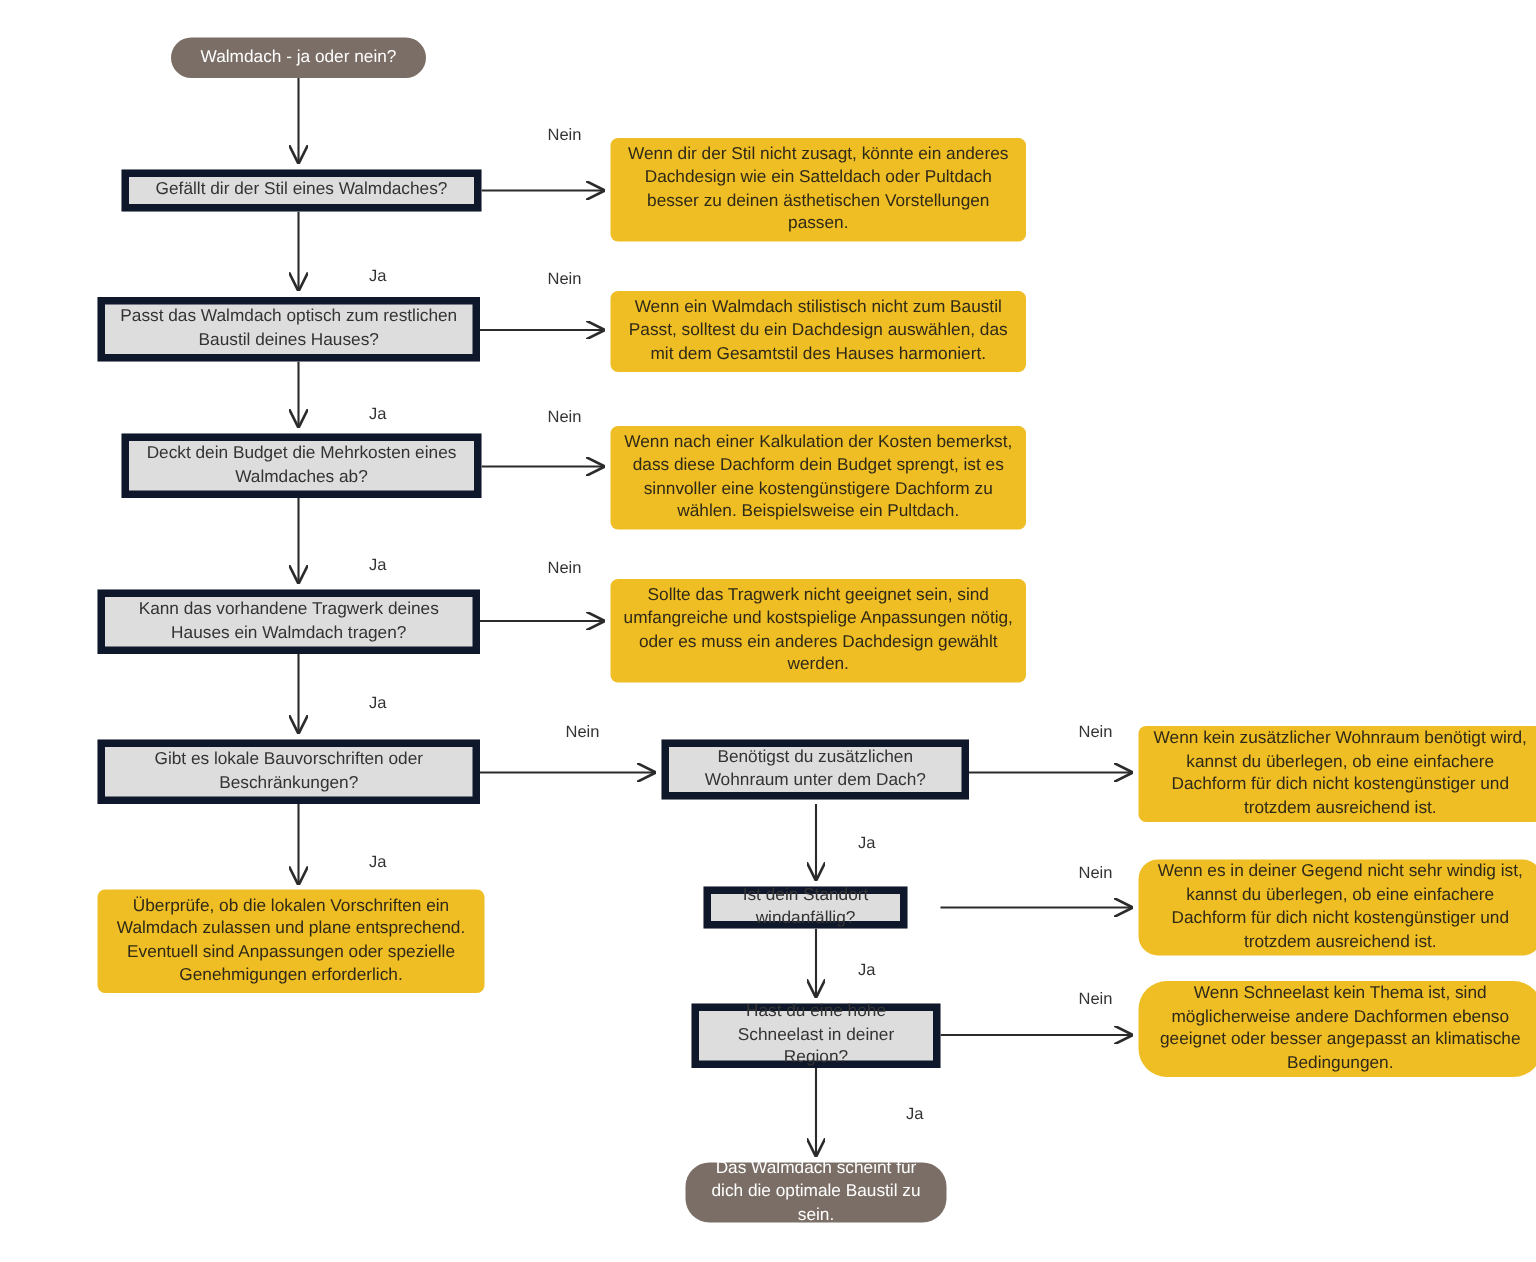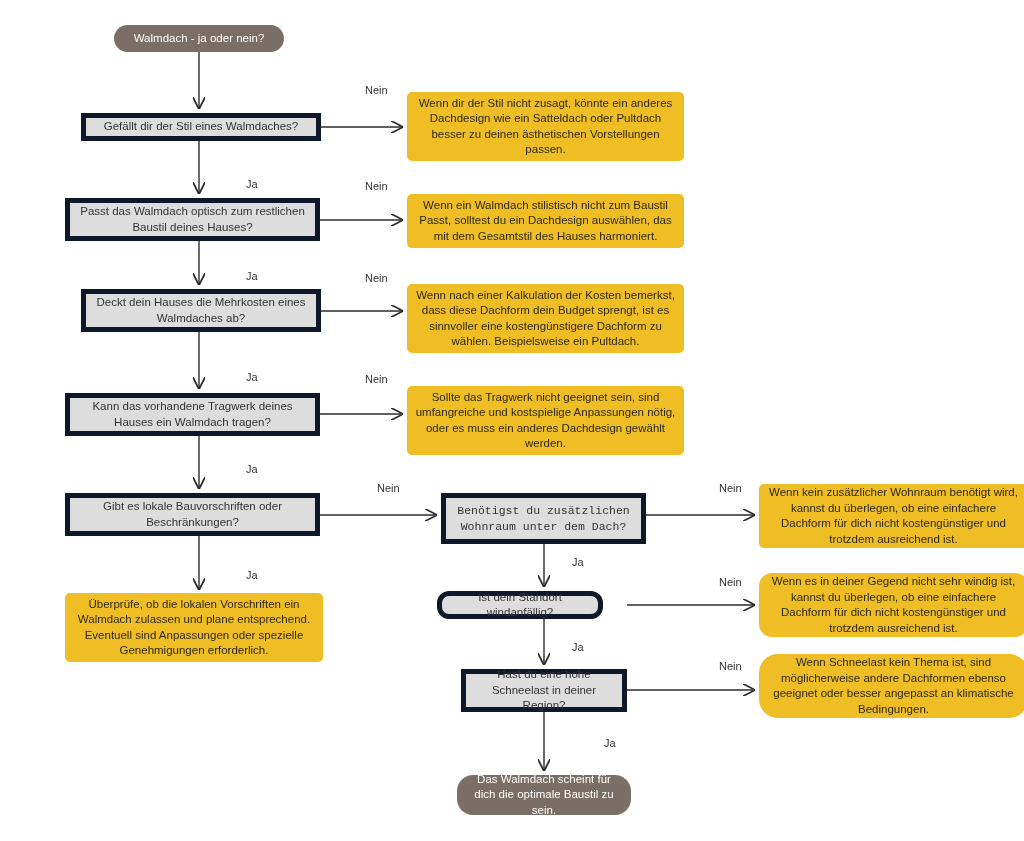--- a/index.html
+++ b/index.html
@@ -134,21 +134,21 @@
 
   <div class="node node-question" style="left:34px; top:198px; width:255px; height:43px;">
     <span>Passt das Walmdach optisch zum restlichen Baustil deines Hauses?</span>
   </div>
 
   <div class="node node-answer" style="left:376px; top:194px; width:277px; height:54px;">
     <span>Wenn ein Walmdach stilistisch nicht zum Baustil Passt, solltest du ein Dachdesign auswählen, das mit dem Gesamtstil des Hauses harmoniert.</span>
   </div>
 
   <div class="node node-question" style="left:50px; top:289px; width:240px; height:43px;">
-    <span>Deckt dein Hauses die Mehrkosten eines Walmdaches ab?</span>
+    <span>Deckt dein Budget die Mehrkosten eines Walmdaches ab?</span>
   </div>
 
   <div class="node node-answer" style="left:376px; top:284px; width:277px; height:69px;">
     <span>Wenn nach einer Kalkulation der Kosten bemerkst, dass diese Dachform dein Budget sprengt, ist es sinnvoller eine kostengünstigere Dachform zu wählen. Beispielsweise ein Pultdach.</span>
   </div>
 
   <div class="node node-question" style="left:34px; top:393px; width:255px; height:43px;">
     <span>Kann das vorhandene Tragwerk deines Hauses ein Walmdach tragen?</span>
   </div>
 
@@ -157,29 +157,29 @@
   </div>
 
   <div class="node node-question" style="left:34px; top:493px; width:255px; height:43px;">
     <span>Gibt es lokale Bauvorschriften oder Beschränkungen?</span>
   </div>
 
   <div class="node node-answer" style="left:34px; top:593px; width:258px; height:69px;">
     <span>Überprüfe, ob die lokalen Vorschriften  ein Walmdach zulassen und plane entsprechend. Eventuell sind Anpassungen oder  spezielle Genehmigungen erforderlich.</span>
   </div>
 
-  <div class="node node-question" style="left:410px; top:493px; width:205px; height:51px;font-family:Liberation Mono, monospace;">
+  <div class="node node-question" style="left:410px; top:493px; width:205px; height:40px;">
     <span>Benötigst du zusätzlichen Wohnraum unter dem Dach?</span>
   </div>
 
   <div class="node node-answer" style="left:728px; top:484px; width:269px; height:64px;">
     <span>Wenn kein zusätzlicher Wohnraum  benötigt wird, kannst du überlegen, ob eine einfachere Dachform für dich nicht kostengünstiger und trotzdem ausreichend ist.</span>
   </div>
 
-  <div class="node node-question" style="left:406px; top:591px; width:166px; height:28px;border-radius:12px;">
+  <div class="node node-question" style="left:438px; top:591px; width:136px; height:28px;">
     <span>Ist dein Standort windanfällig?</span>
   </div>
 
   <div class="node node-answer" style="left:728px; top:573px; width:269px; height:64px;border-radius:13px;">
     <span>Wenn es in deiner Gegend nicht sehr windig ist, kannst du überlegen, ob eine einfachere Dachform für dich nicht kostengünstiger und trotzdem ausreichend ist.</span>
   </div>
 
   <div class="node node-question" style="left:430px; top:669px; width:166px; height:43px;">
     <span>Hast du eine hohe Schneelast in deiner Region?</span>
   </div>

